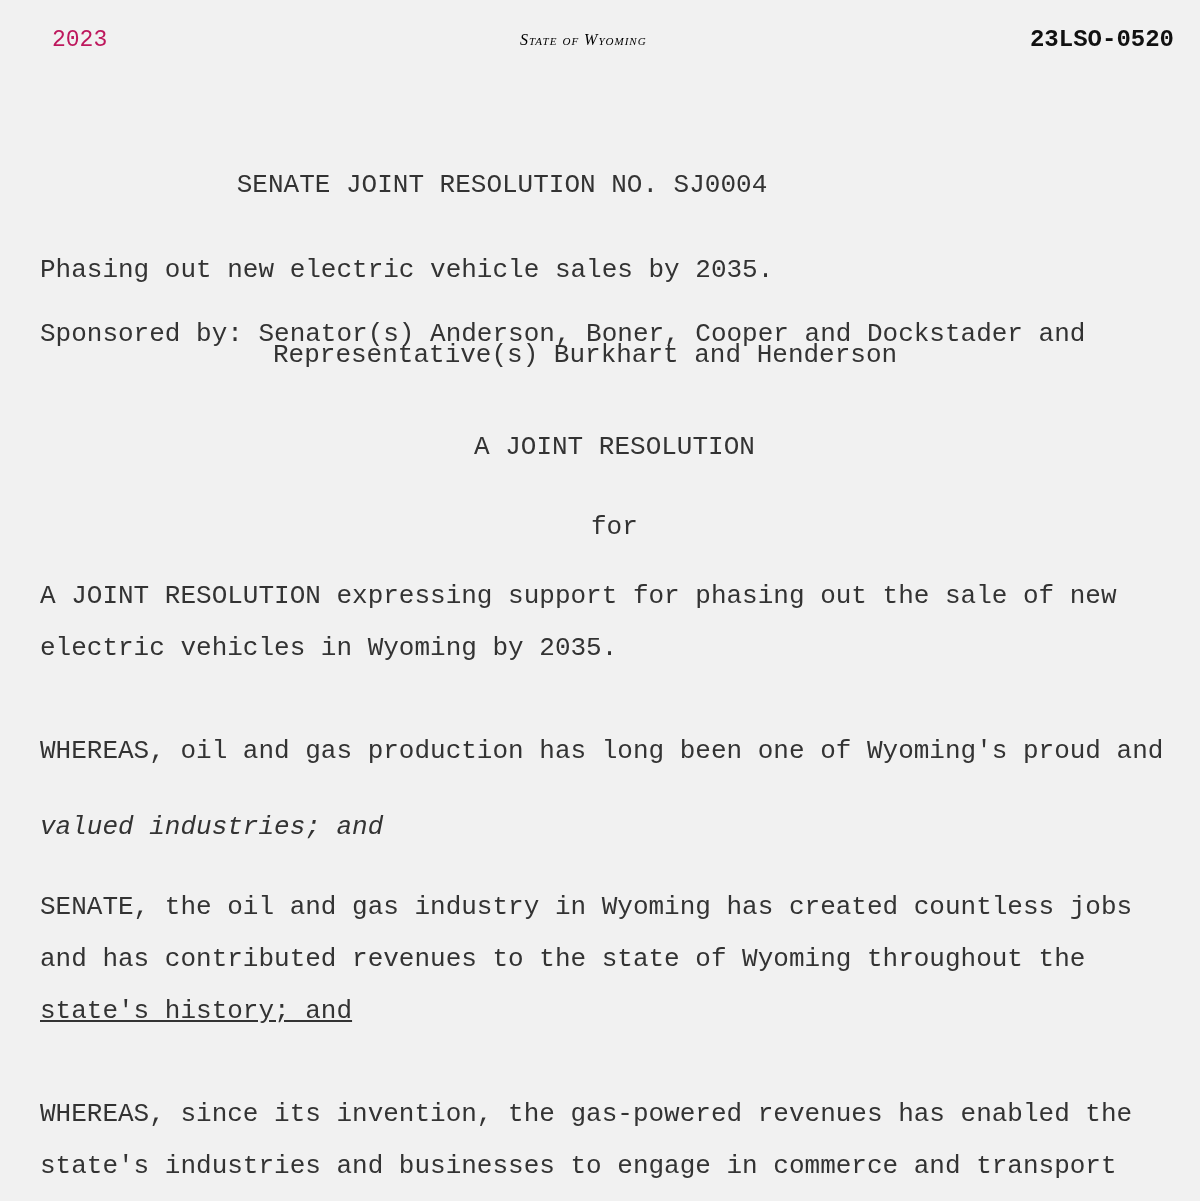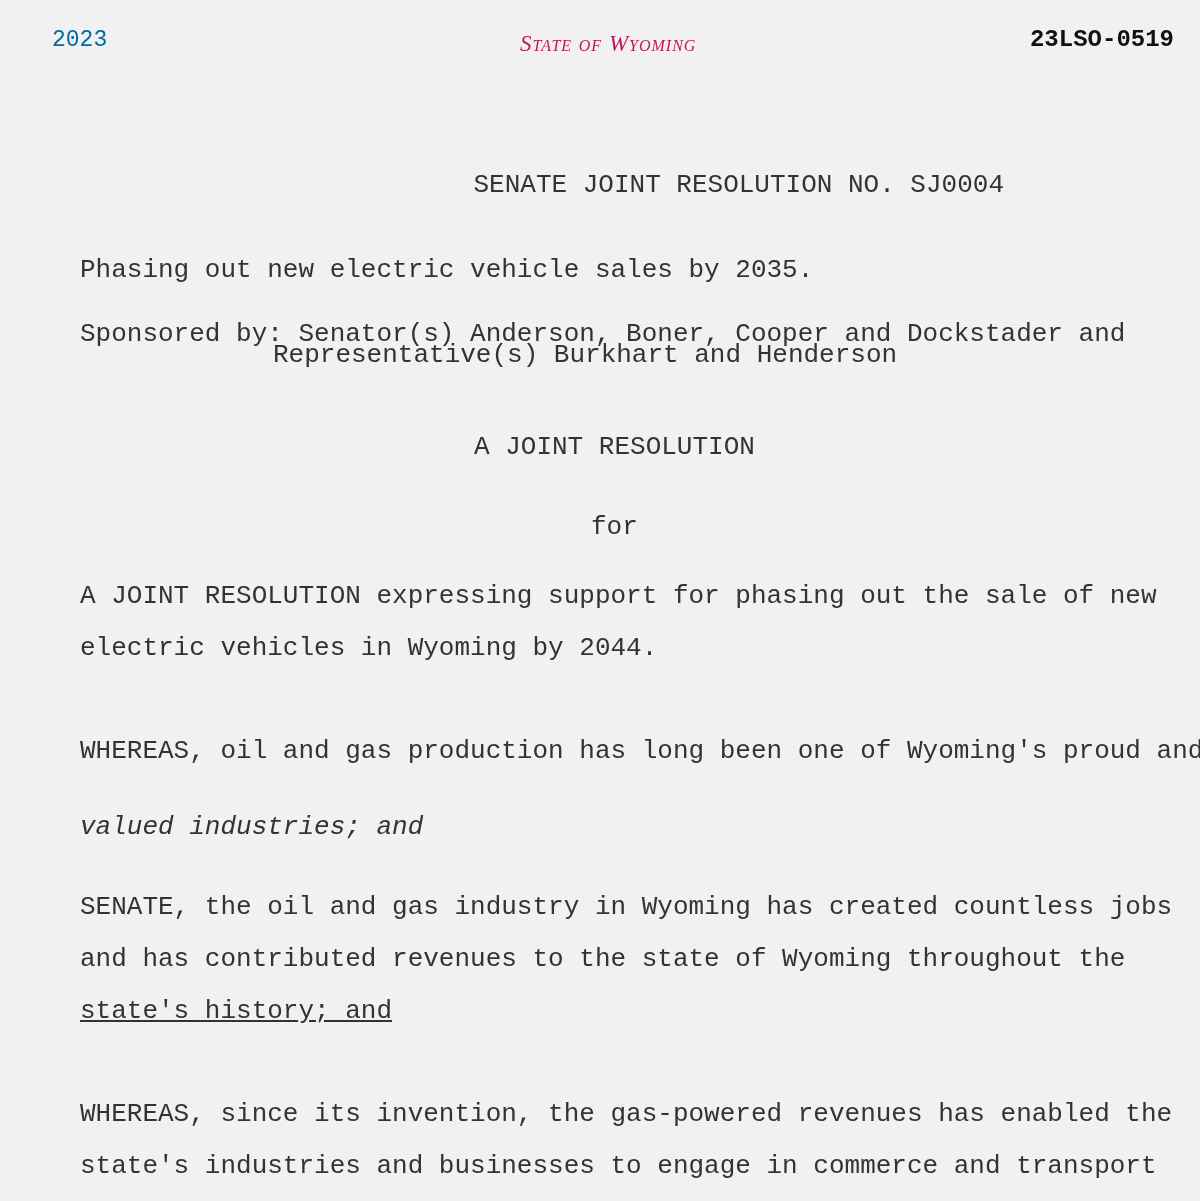--- a/index.html
+++ b/index.html
@@ -10,50 +10,50 @@
     body {
       width: 1200px;
       height: 1201px;
       overflow: hidden;
       position: relative;
       font-family: "Liberation Mono", "DejaVu Sans Mono", monospace;
       color: #333333;
       font-size: 26px;
     }
     .abs { position: absolute; white-space: pre; line-height: 1; }
-    .hdr-year { left: 52px; top: 29px; font-size: 23px; color: #0369a1; }
+    .hdr-year { left: 52px; top: 29px; font-size: 23px; color: #be185d; }
     .hdr-state {
-      left: 520px; top: 32px; font-size: 23px; color: #be185d;
+      left: 520px; top: 32px; font-size: 16px; color: #000000;
       font-family: "Liberation Serif", "DejaVu Serif", serif; font-style: italic;
       font-variant: small-caps; letter-spacing: 1px;
     }
     .hdr-doc { right: 26px; top: 28px; font-size: 24px; font-weight: bold; color: #111; }
-    .center { left: 0; width: 1004px; text-align: right; }
-    .line { left: 40px; margin-left: 40px; }
+    .center { left: 0; width: 1004px; text-align: center; }
+    .line { left: 40px; }
   </style>
 </head>
 <body>
 
 <div>
   <div class="abs hdr-year">2023</div>
   <div class="abs hdr-state">State of Wyoming</div>
-  <div class="abs hdr-doc">23LSO-0519</div>
+  <div class="abs hdr-doc">23LSO-0520</div>
 
   <div class="abs center" style="top:172px;">SENATE JOINT RESOLUTION NO. SJ0004</div>
 
   <div class="abs line" style="top:257px;">Phasing out new electric vehicle sales by 2035.</div>
 
   <div class="abs line" style="top:321px;">Sponsored by: Senator(s) Anderson, Boner, Cooper and Dockstader and</div>
   <div class="abs" style="left:273px; top:342px;text-align:right;">Representative(s) Burkhart and Henderson</div>
 
   <div class="abs" style="left:474px; top:434px;">A JOINT RESOLUTION</div>
   <div class="abs" style="left:591px; top:514px;">for</div>
 
   <div class="abs line" style="top:583px;">A JOINT RESOLUTION expressing support for phasing out the sale of new</div>
-  <div class="abs line" style="top:635px;">electric vehicles in Wyoming by 2044.</div>
+  <div class="abs line" style="top:635px;">electric vehicles in Wyoming by 2035.</div>
 
   <div class="abs line" style="top:738px;text-align:center;">WHEREAS, oil and gas production has long been one of Wyoming's proud and</div>
   <div class="abs line" style="top:814px;font-style:italic;">valued industries; and</div>
 
   <div class="abs line" style="top:894px;">SENATE, the oil and gas industry in Wyoming has created countless jobs</div>
   <div class="abs line" style="top:946px;">and has contributed revenues to the state of Wyoming throughout the</div>
   <div class="abs line" style="top:998px;text-decoration:underline;">state's history; and</div>
 
   <div class="abs line" style="top:1101px;">WHEREAS, since its invention, the gas-powered revenues has enabled the</div>
   <div class="abs line" style="top:1153px;">state's industries and businesses to engage in commerce and transport</div>

